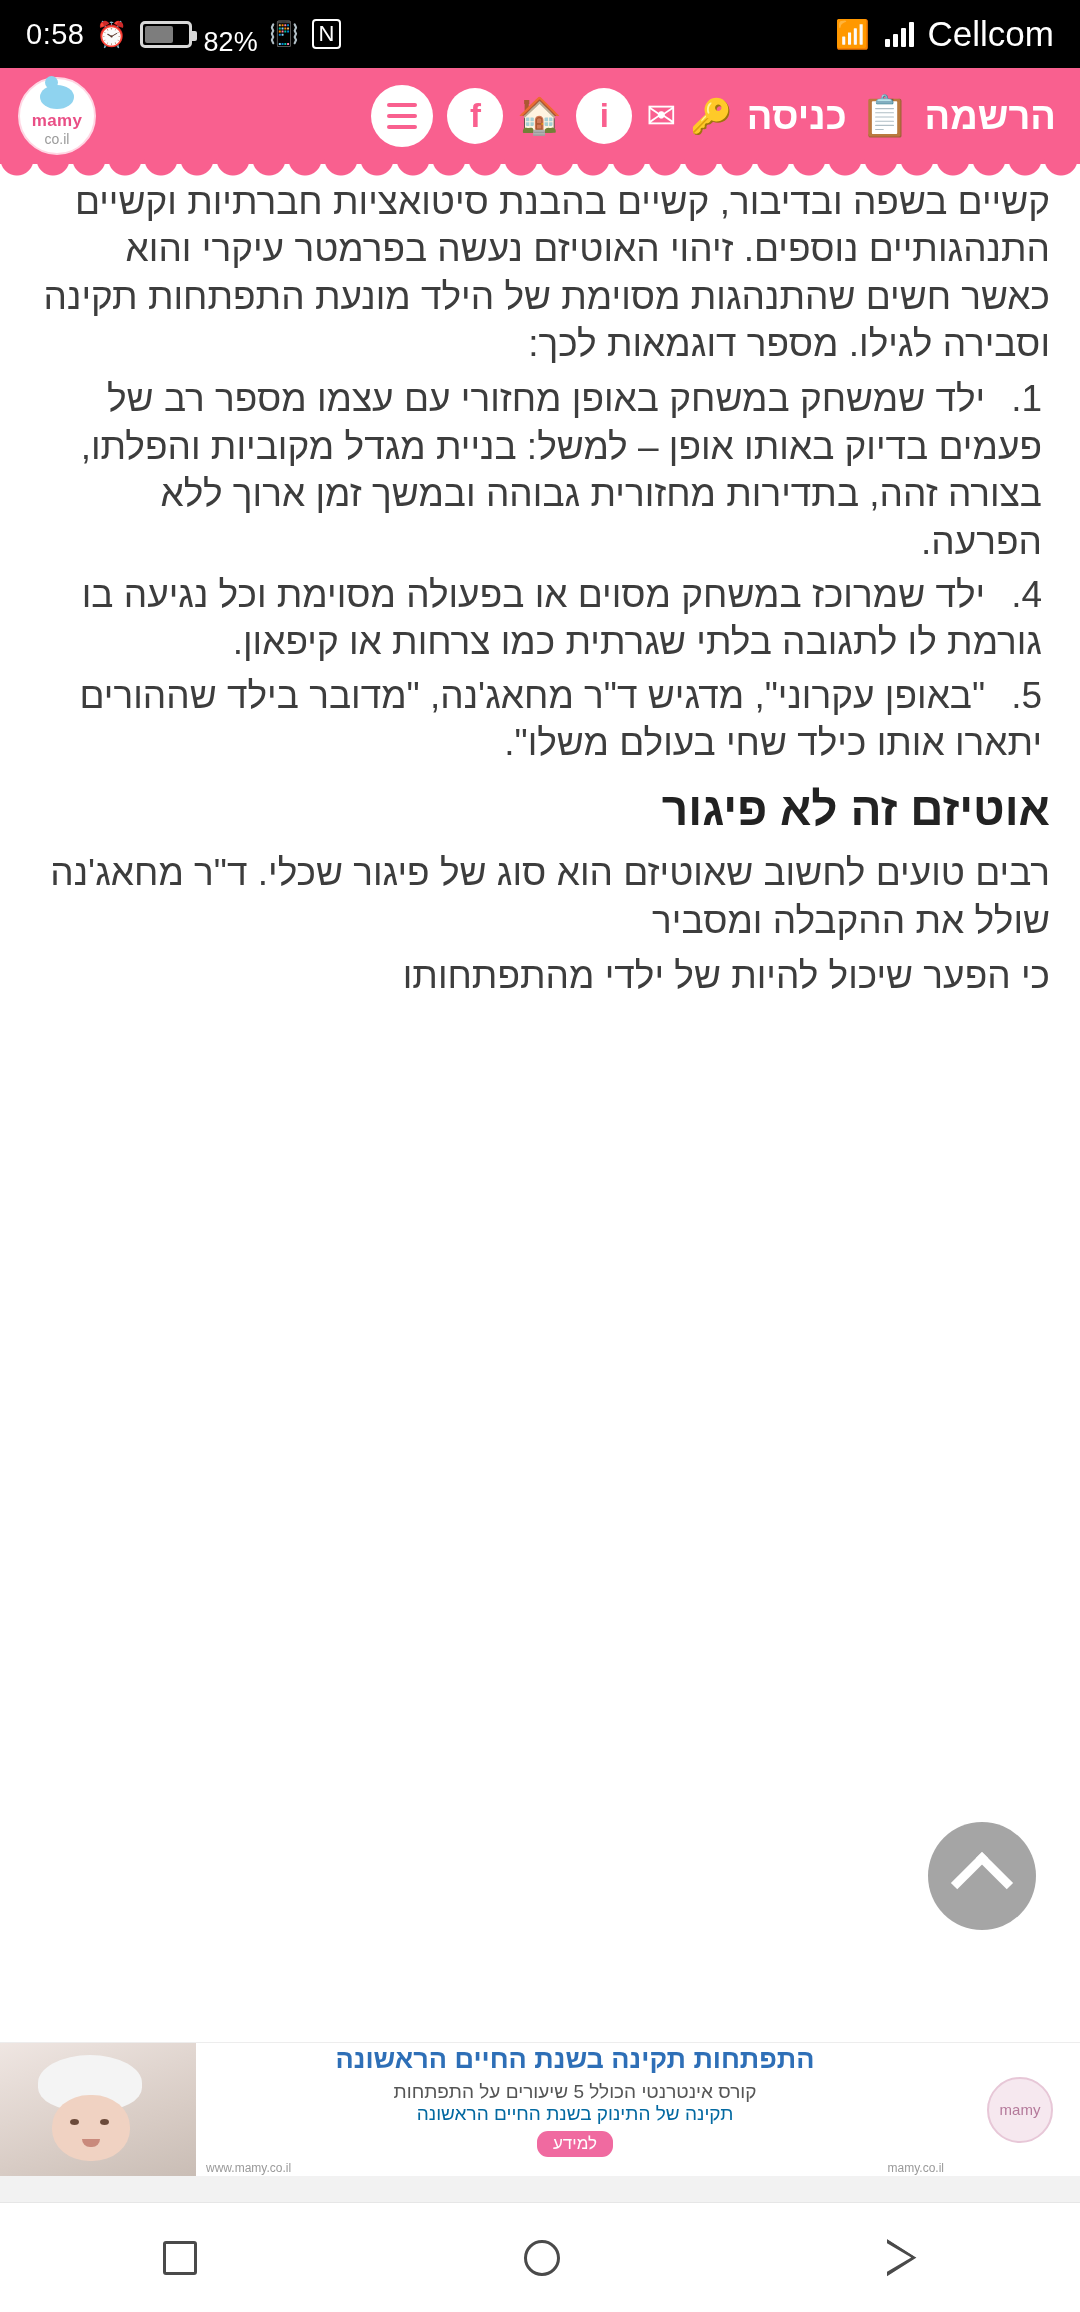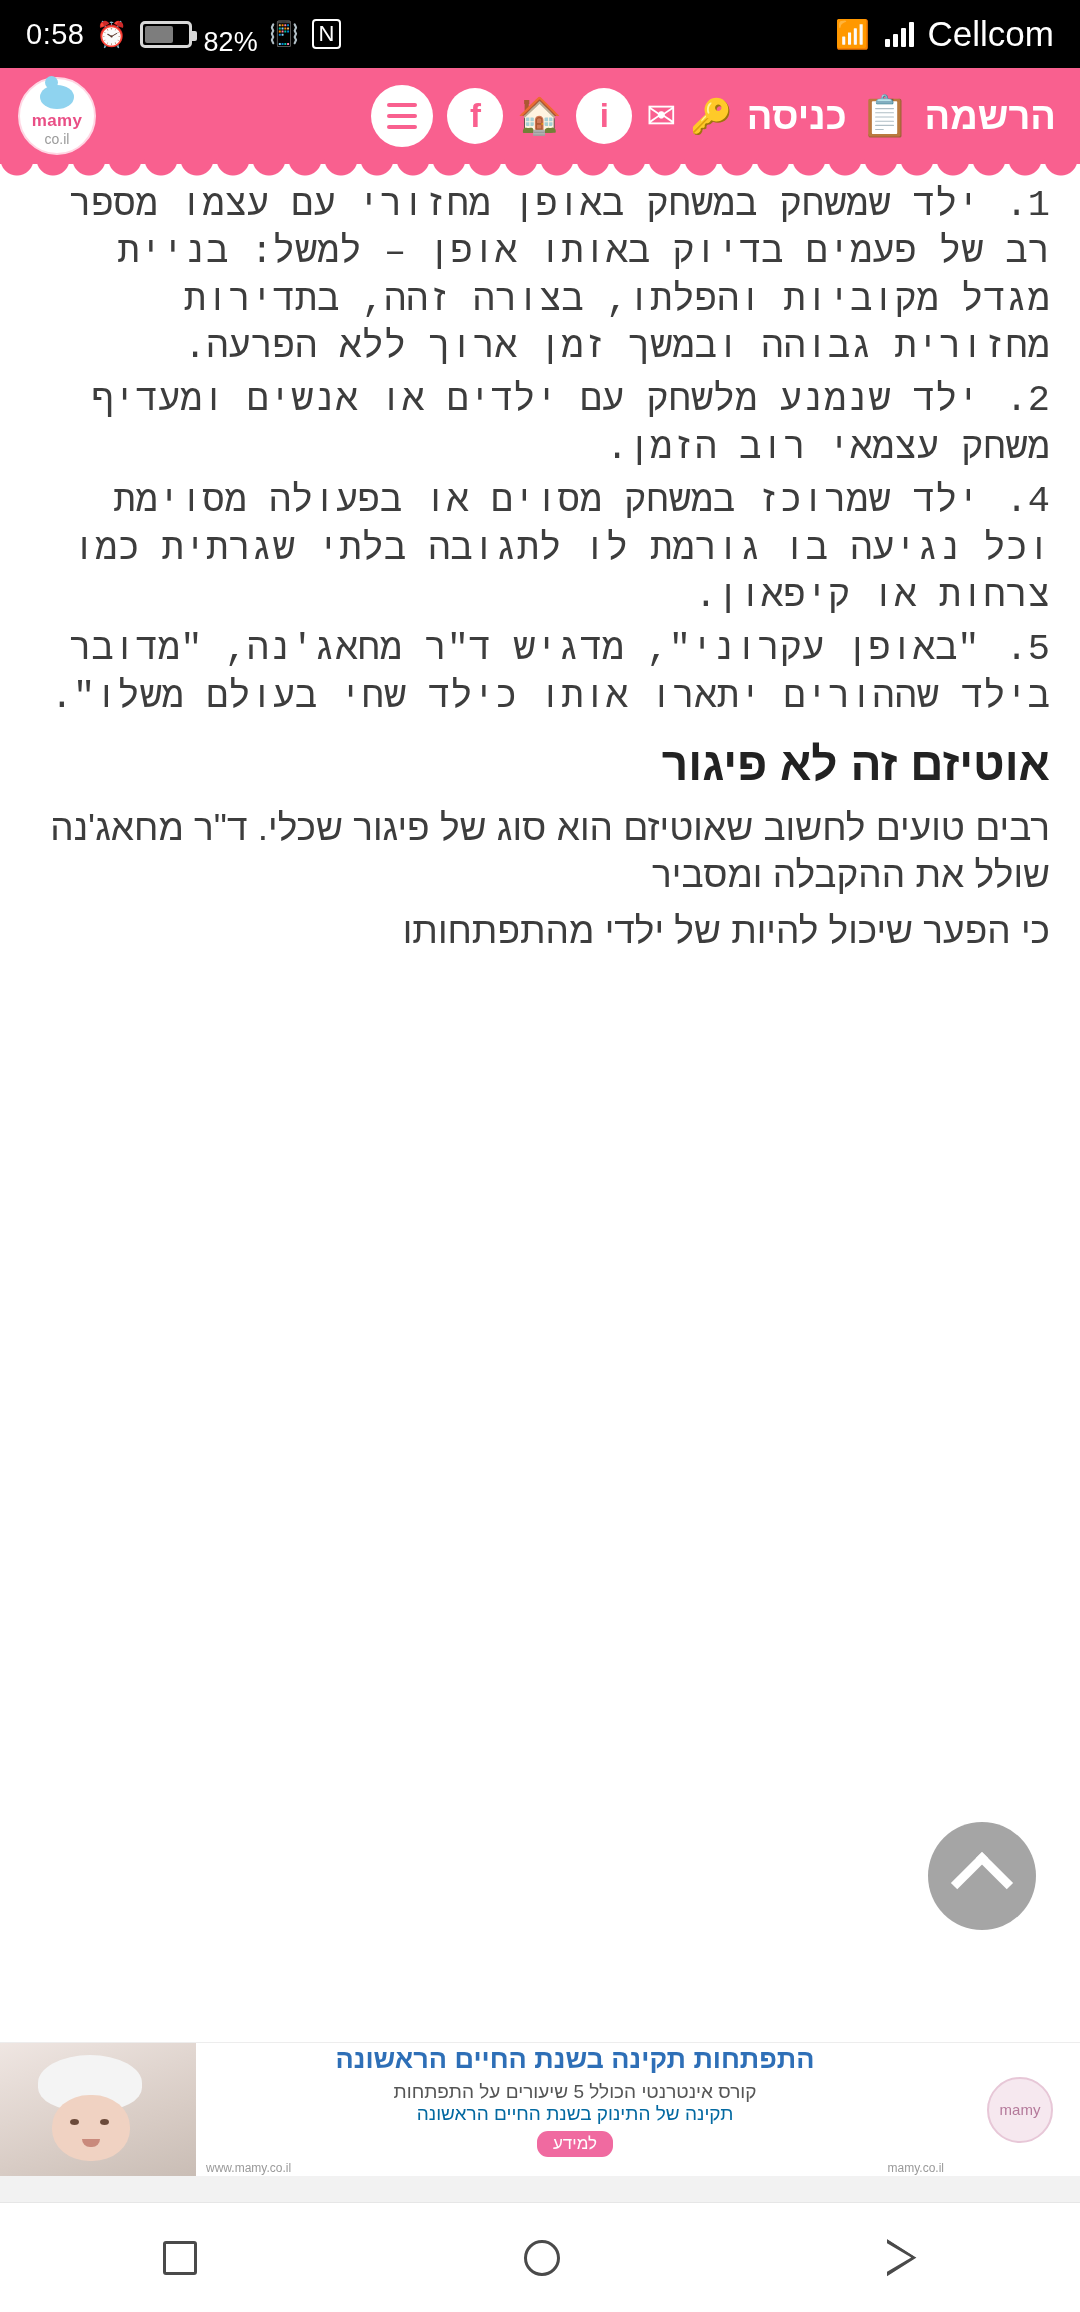--- a/index.html
+++ b/index.html
@@ -159,21 +159,21 @@
     padding: 18px 30px 0 30px;
     color: #3d3d3d;
     font-size: 37px;
     line-height: 1.28;
     text-align: right;
     height: 1210px;
     overflow: hidden;
   }
   .article p { margin: 0 0 8px 0; }
   .article .clipped-top { margin-top: -4px; }
-  ol.numlist { list-style: none; margin: 0; padding: 0; font-family: Liberation Mono, monospace; }
+  ol.numlist { list-style: none; margin: 8px; padding: 0; }
   ol.numlist li {
     margin: 0 0 6px 0;
     text-indent: 0;
   }
   ol.numlist li .num { margin-left: 26px; }
   h2.section-title {
     font-size: 46px;
     font-weight: bold;
     color: #222222;
     margin: 14px 0 10px 0;
@@ -358,27 +358,25 @@
     <span class="hamburger">
       <span></span>
         <span></span>
         <span></span>
     </span>
   </div>
   <div class="appbar-scallop"></div>
 </div>
 
 <div class="article">
+  <p class="clipped-top">קשיים בשפה ובדיבור, קשיים בהבנת סיטואציות חברתיות וקשיים התנהגותיים נוספים. זיהוי האוטיזם נעשה בפרמטר עיקרי והוא כאשר חשים שהתנהגות מסוימת של הילד מונעת התפתחות תקינה וסבירה לגילו. מספר דוגמאות לכך:</p>
 
   <ol class="numlist">
     <li>
       <span class="num">1.</span><span>ילד שמשחק במשחק באופן מחזורי עם עצמו מספר רב של פעמים בדיוק באותו אופן – למשל: בניית מגדל מקוביות והפלתו, בצורה זהה, בתדירות מחזורית גבוהה ובמשך זמן ארוך ללא הפרעה.</span>
-    </li>
-    <li>
-      <span class="num">2.</span><span>ילד שנמנע מלשחק עם ילדים או אנשים ומעדיף משחק עצמאי רוב הזמן.</span>
     </li>
     <li>
       <span class="num">4.</span><span>ילד שמרוכז במשחק מסוים או בפעולה מסוימת וכל נגיעה בו גורמת לו לתגובה בלתי שגרתית כמו  צרחות או קיפאון.</span>
     </li>
     <li>
       <span class="num">5.</span><span>"באופן עקרוני", מדגיש ד"ר מחאג'נה, "מדובר בילד שההורים יתארו אותו כילד שחי בעולם משלו".</span>
     </li>
   </ol>
 
   <h2 class="section-title">אוטיזם זה לא פיגור</h2>

